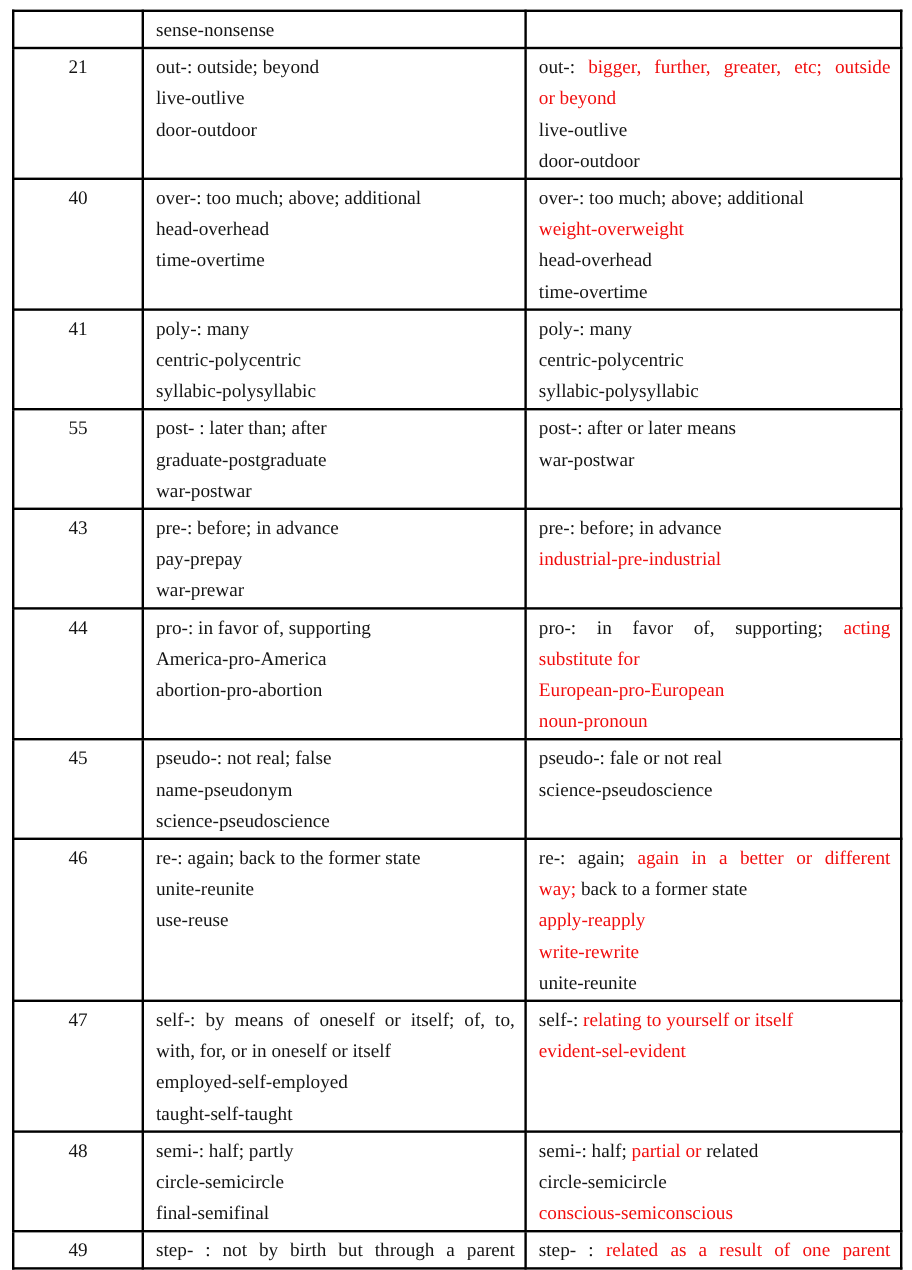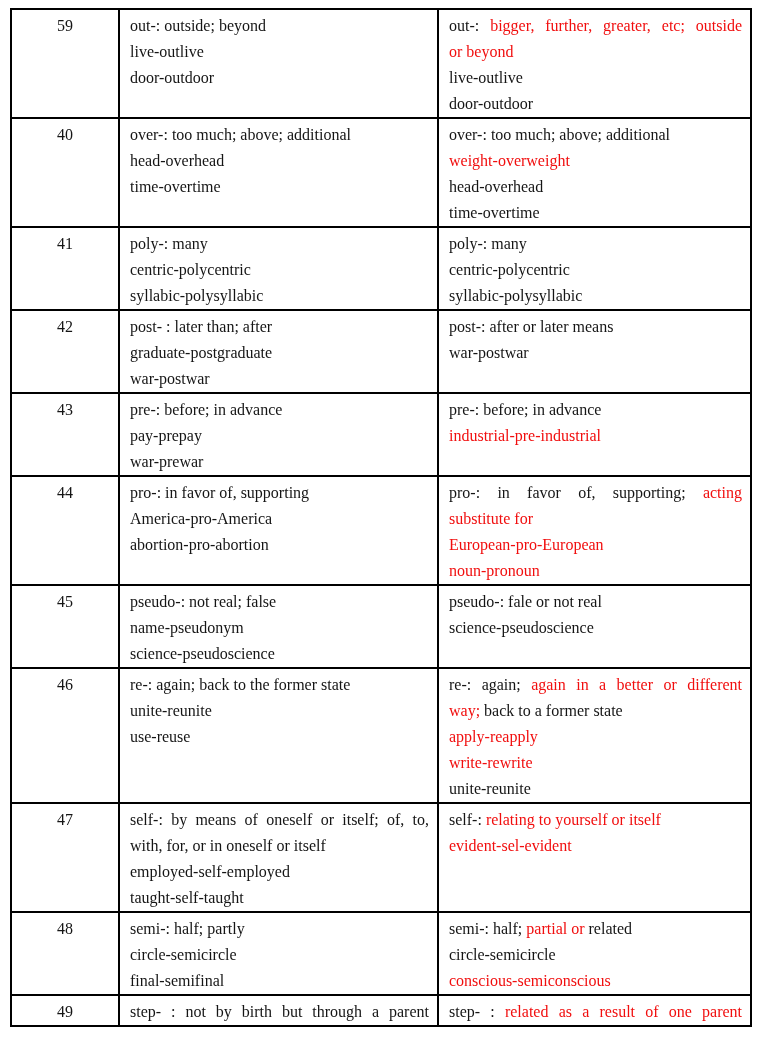--- a/index.html
+++ b/index.html
@@ -55,21 +55,28 @@
 
 <div class="page">
   <table class="prefix-table">
     <colgroup>
       <col class="c-num">
       <col class="c-left">
       <col class="c-right">
     </colgroup>
     <tbody id="table-body">
         <tr>
-          <td class="num">59</td>
+          <td class="num"></td>
+          <td>
+            <div class="line"><span>sense-nonsense</span></div>
+          </td>
+          <td></td>
+        </tr>
+        <tr>
+          <td class="num">21</td>
           <td>
             <div class="line"><span>out-: outside; beyond</span></div>
             <div class="line"><span>live-outlive</span></div>
             <div class="line"><span>door-outdoor</span></div>
           </td>
           <td>
             <div class="line just"><span>out-: </span><span class="red">bigger, further, greater, etc; outside</span></div>
             <div class="line"><span class="red">or beyond</span></div>
             <div class="line"><span>live-outlive</span></div>
             <div class="line"><span>door-outdoor</span></div>
@@ -96,21 +103,21 @@
             <div class="line"><span>centric-polycentric</span></div>
             <div class="line"><span>syllabic-polysyllabic</span></div>
           </td>
           <td>
             <div class="line"><span>poly-: many</span></div>
             <div class="line"><span>centric-polycentric</span></div>
             <div class="line"><span>syllabic-polysyllabic</span></div>
           </td>
         </tr>
         <tr>
-          <td class="num">42</td>
+          <td class="num">55</td>
           <td>
             <div class="line"><span>post- : later than; after</span></div>
             <div class="line"><span>graduate-postgraduate</span></div>
             <div class="line"><span>war-postwar</span></div>
           </td>
           <td>
             <div class="line"><span>post-: after or later means</span></div>
             <div class="line"><span>war-postwar</span></div>
           </td>
         </tr>

